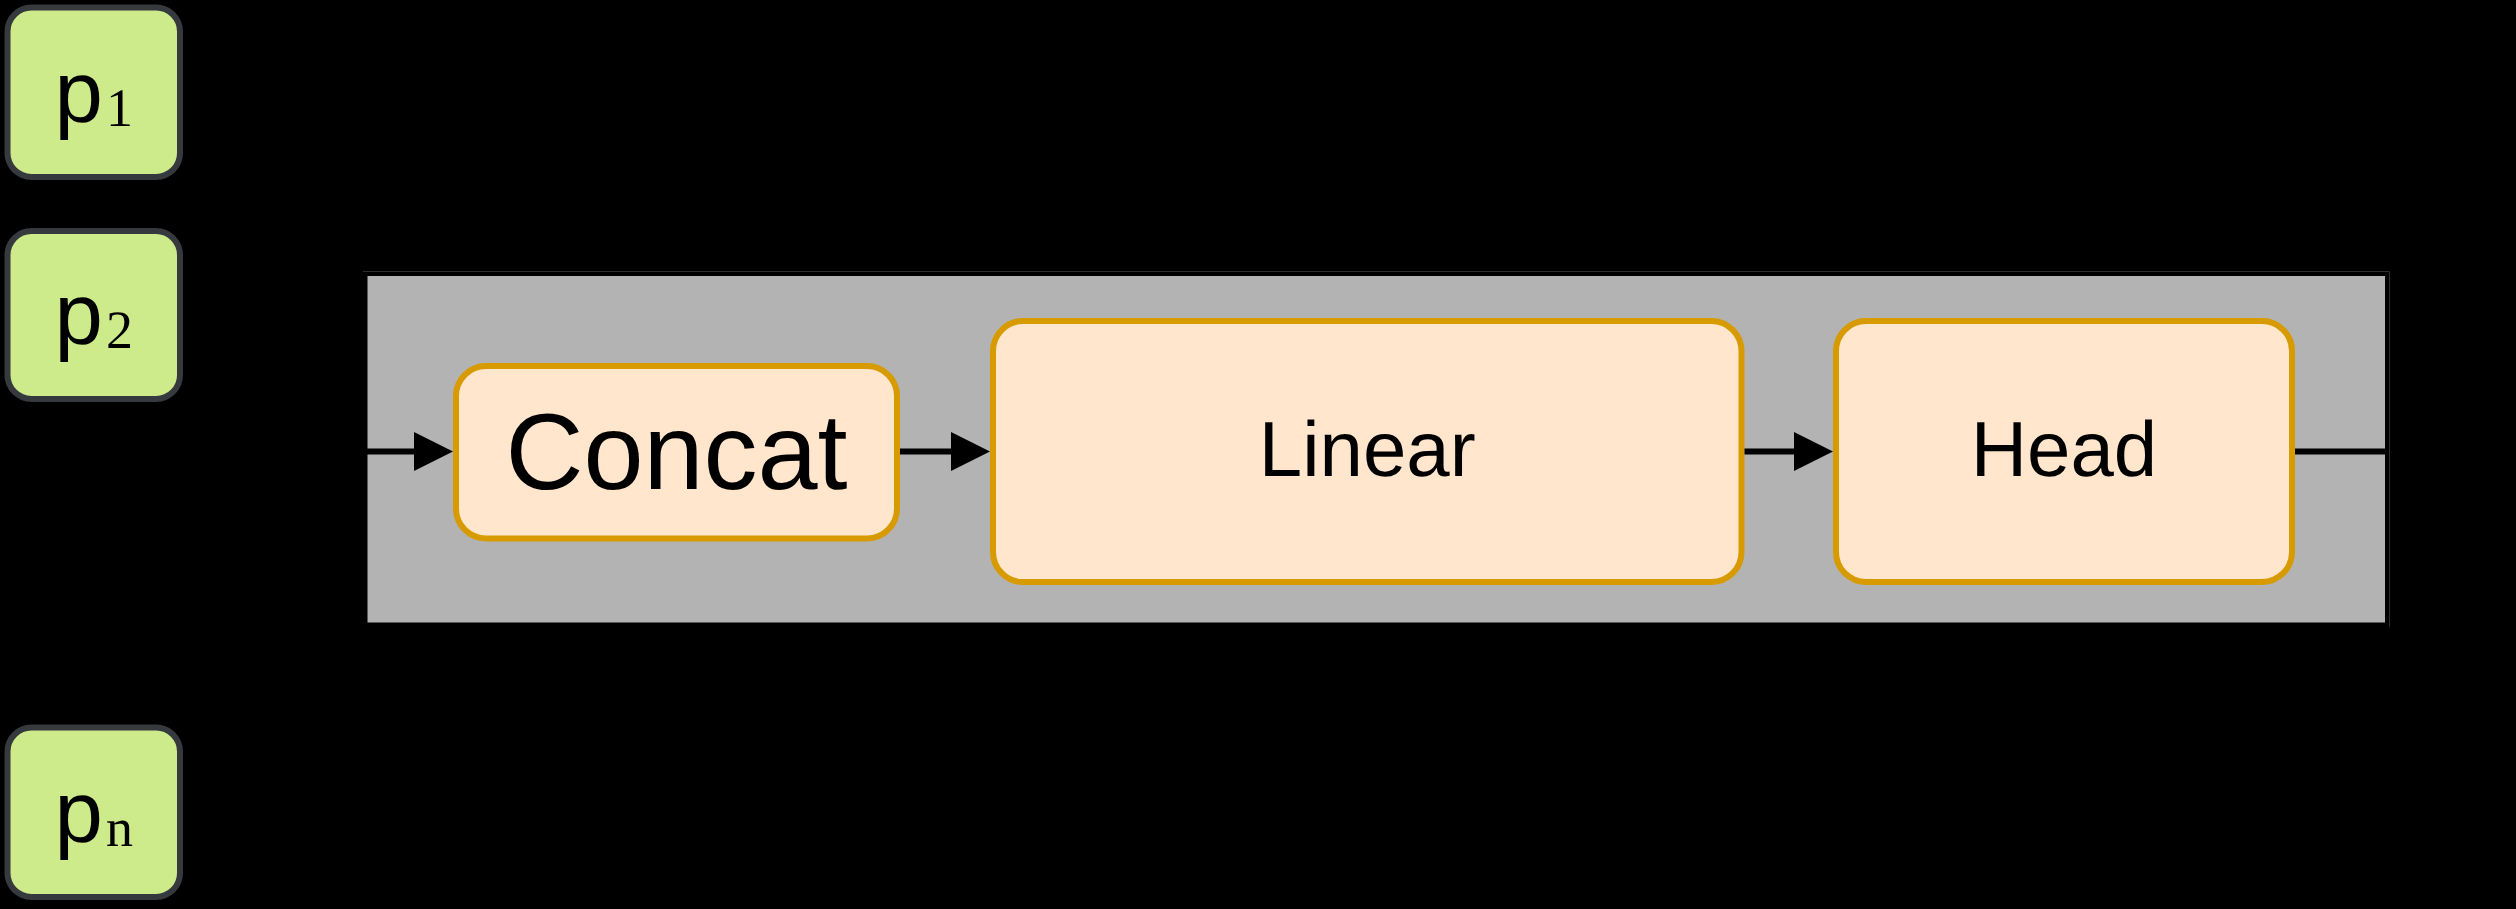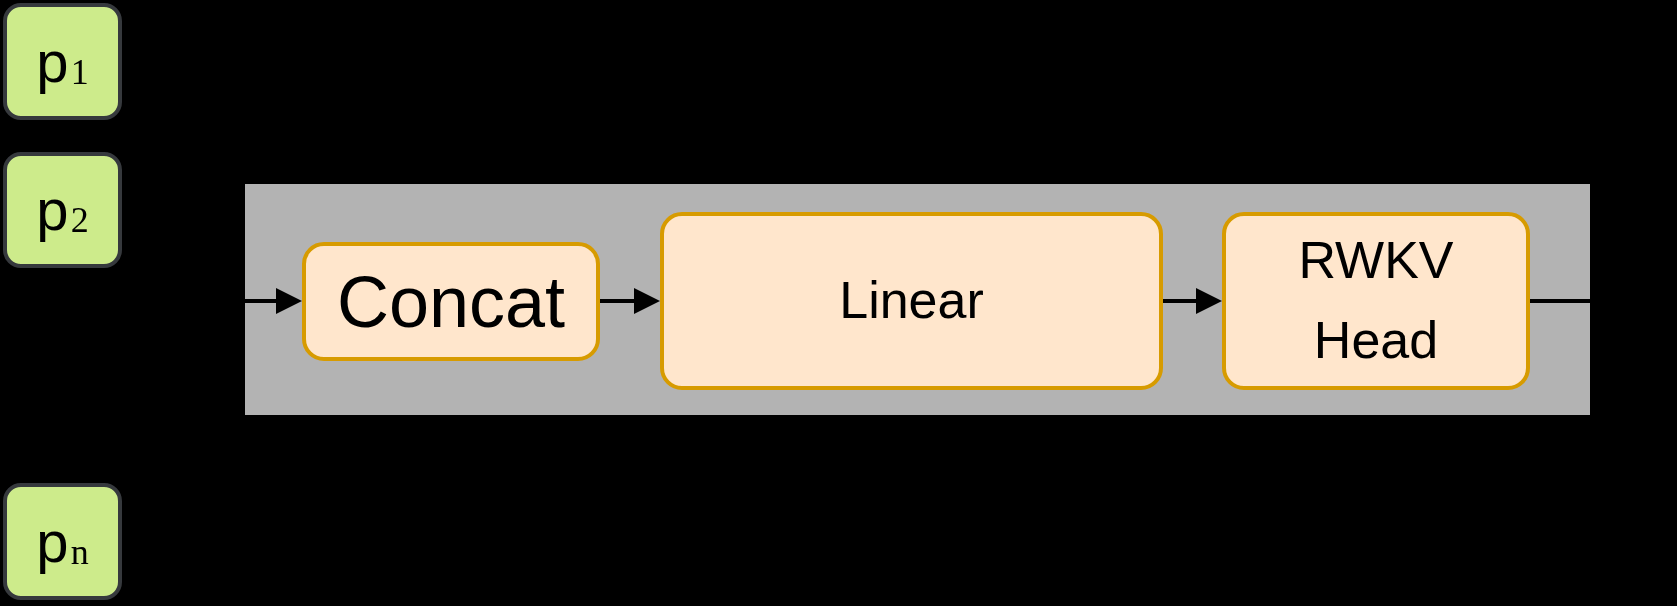--- a/index.html
+++ b/index.html
@@ -134,21 +134,20 @@
 
   <div class="group"></div>
 
   <div class="node concat">
     <div>Concat</div>
   </div>
   <div class="node linear">
     <div>Linear</div>
   </div>
   <div class="node rwkv">
-    <div>RWKV</div>
     <div>Head</div>
   </div>
 
   <div class="hline" style="left:242px; width:36px;"></div>
   <div class="ahead" style="left:276px;"></div>
 
   <div class="hline" style="left:600px; width:36px;"></div>
   <div class="ahead" style="left:634px;"></div>
 
   <div class="hline" style="left:1163px; width:35px;"></div>

